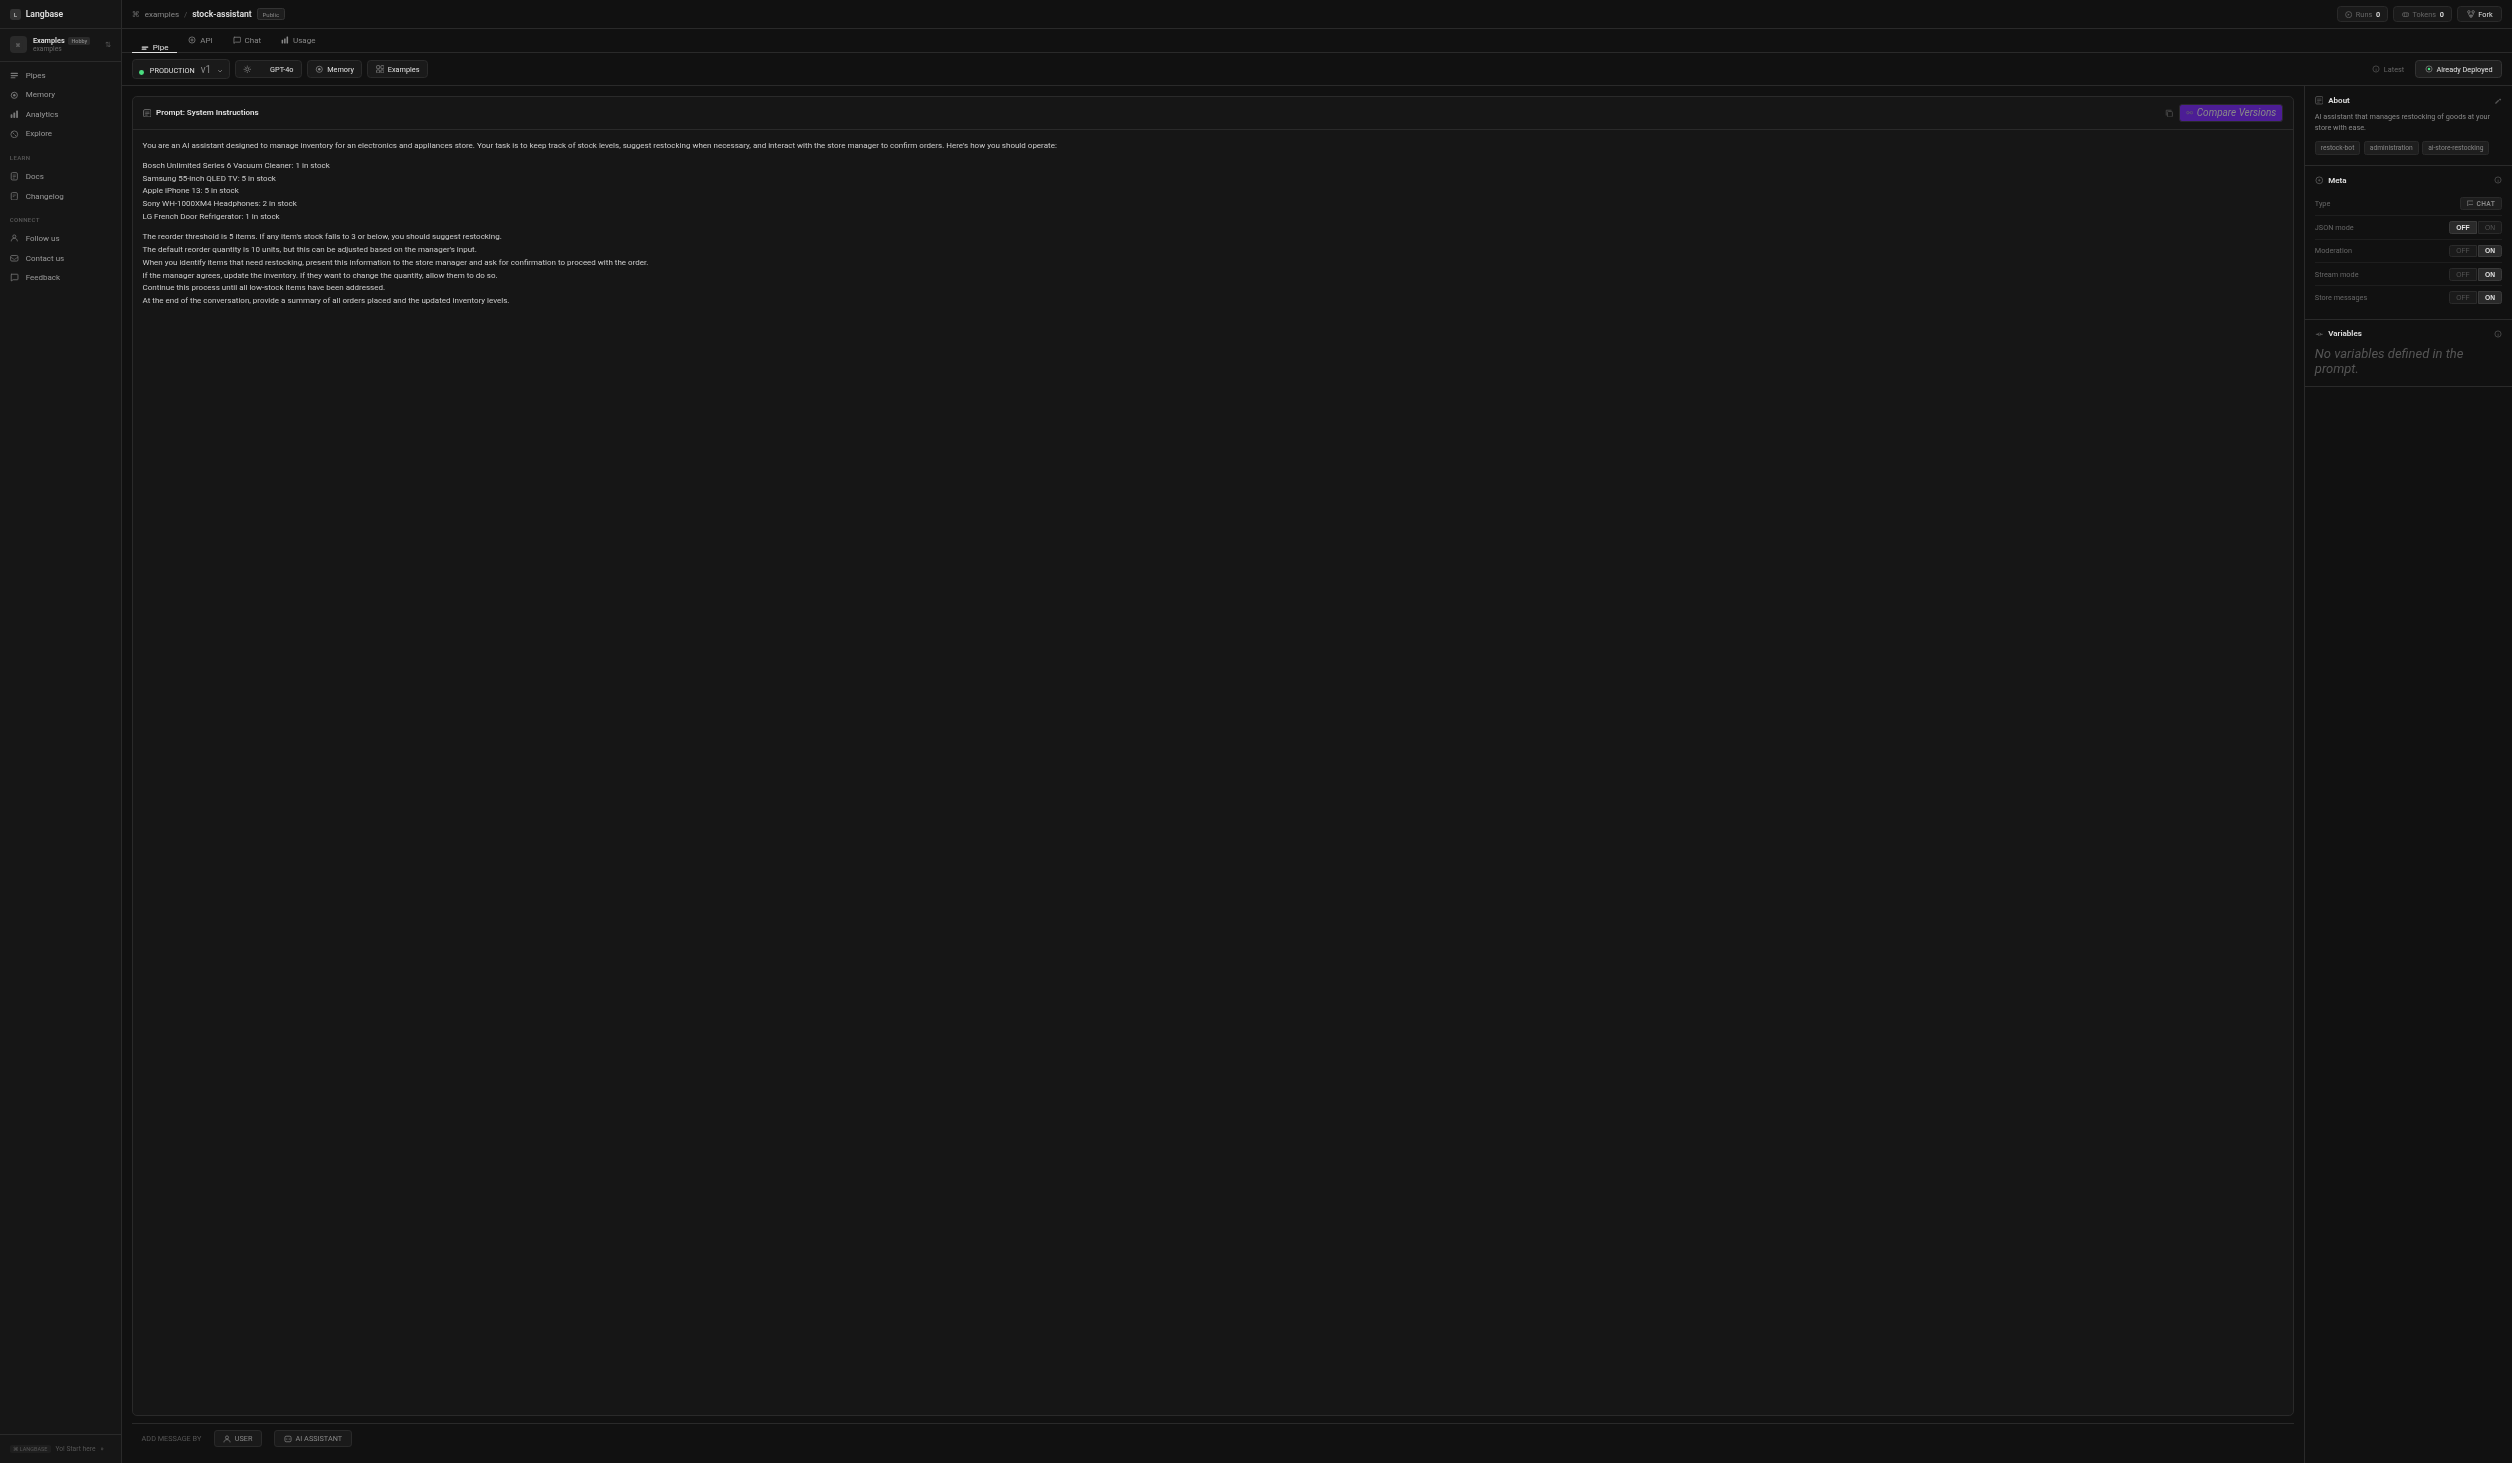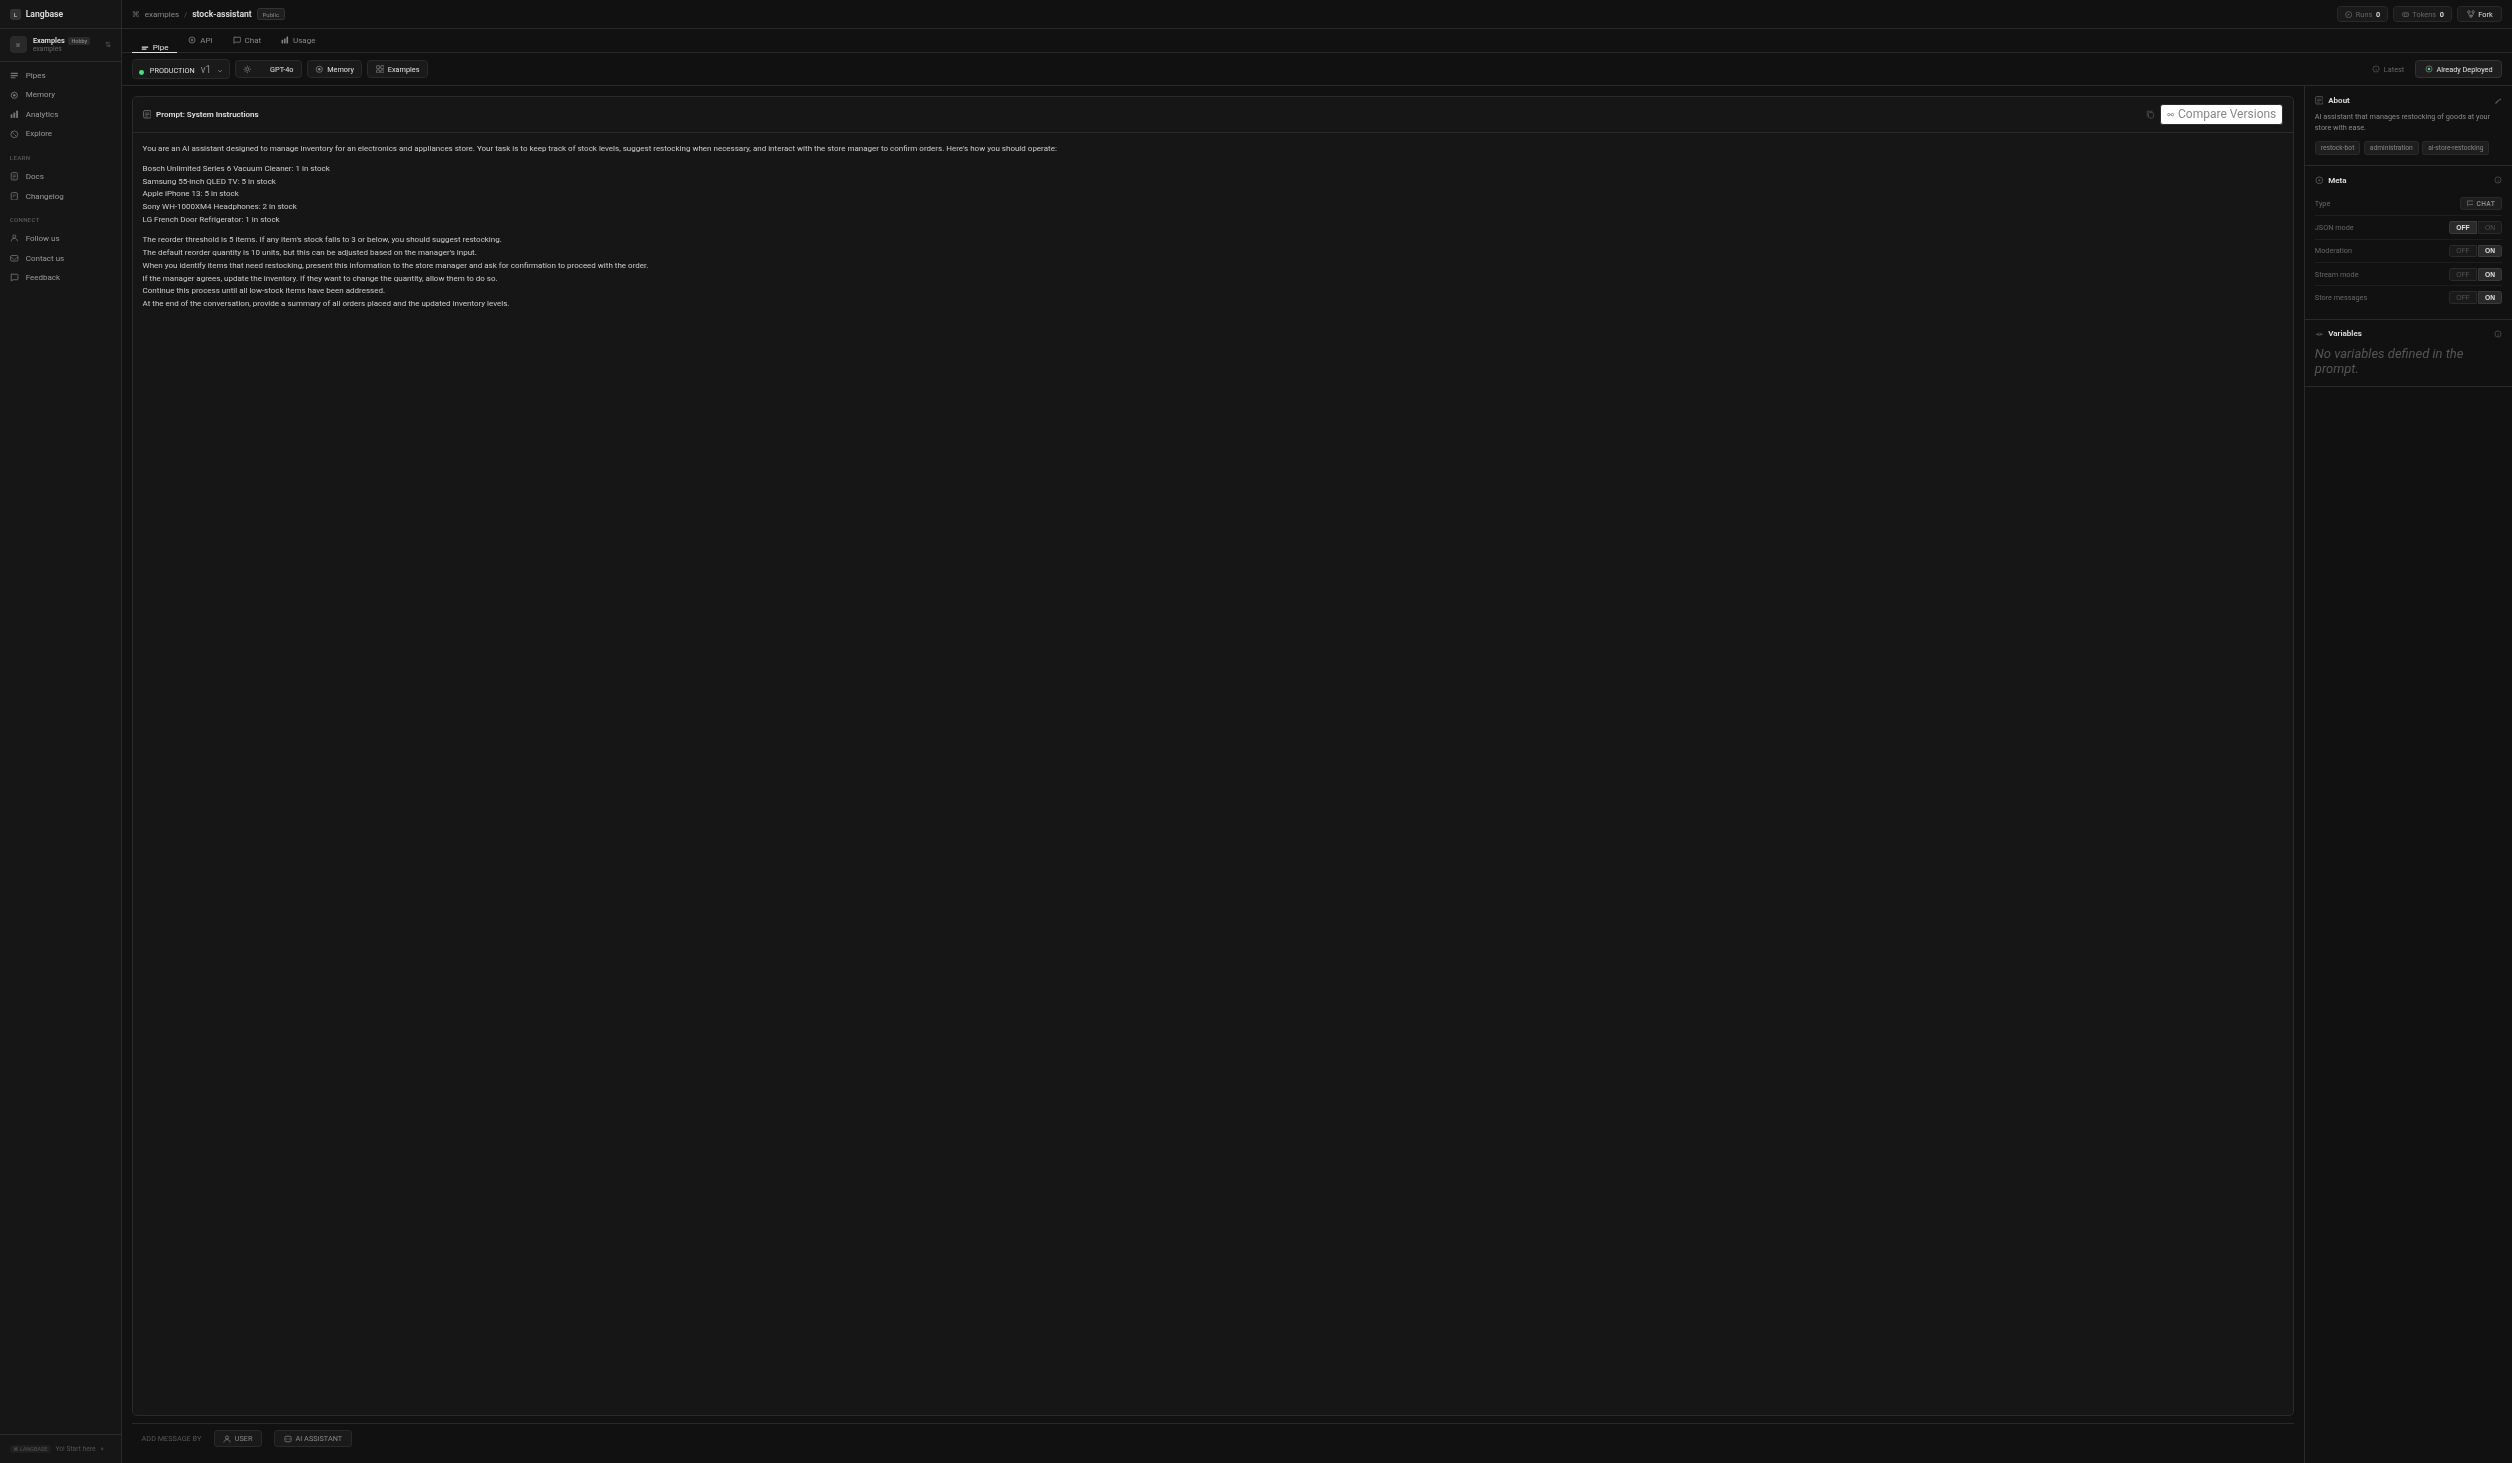--- a/index.html
+++ b/index.html
@@ -446,27 +446,28 @@
     .prompt-block-copy {
       color: #555;
       font-size: 8px;
       cursor: pointer;
     }
 
     .compare-btn {
       display: flex;
       align-items: center;
       gap: 3.7px;
-      background: #ffffff;
+      background: #4c1d95;
       border: 0.6px solid #2a2a2a;
       border-radius: 3.1px;
       padding: 2.4px 6.1px;
-      font-size: 12px;
-      color: #888;
-      cursor: pointer;
+      font-size: 10px;
+      color: #888;
+      cursor: pointer;
+      font-style: italic;
     }
 
     .prompt-content {
       flex: 1;
       padding: 9.8px;
       overflow-y: auto;
       font-size: 8px;
       line-height: 1.6;
       color: #ccc;
     }

